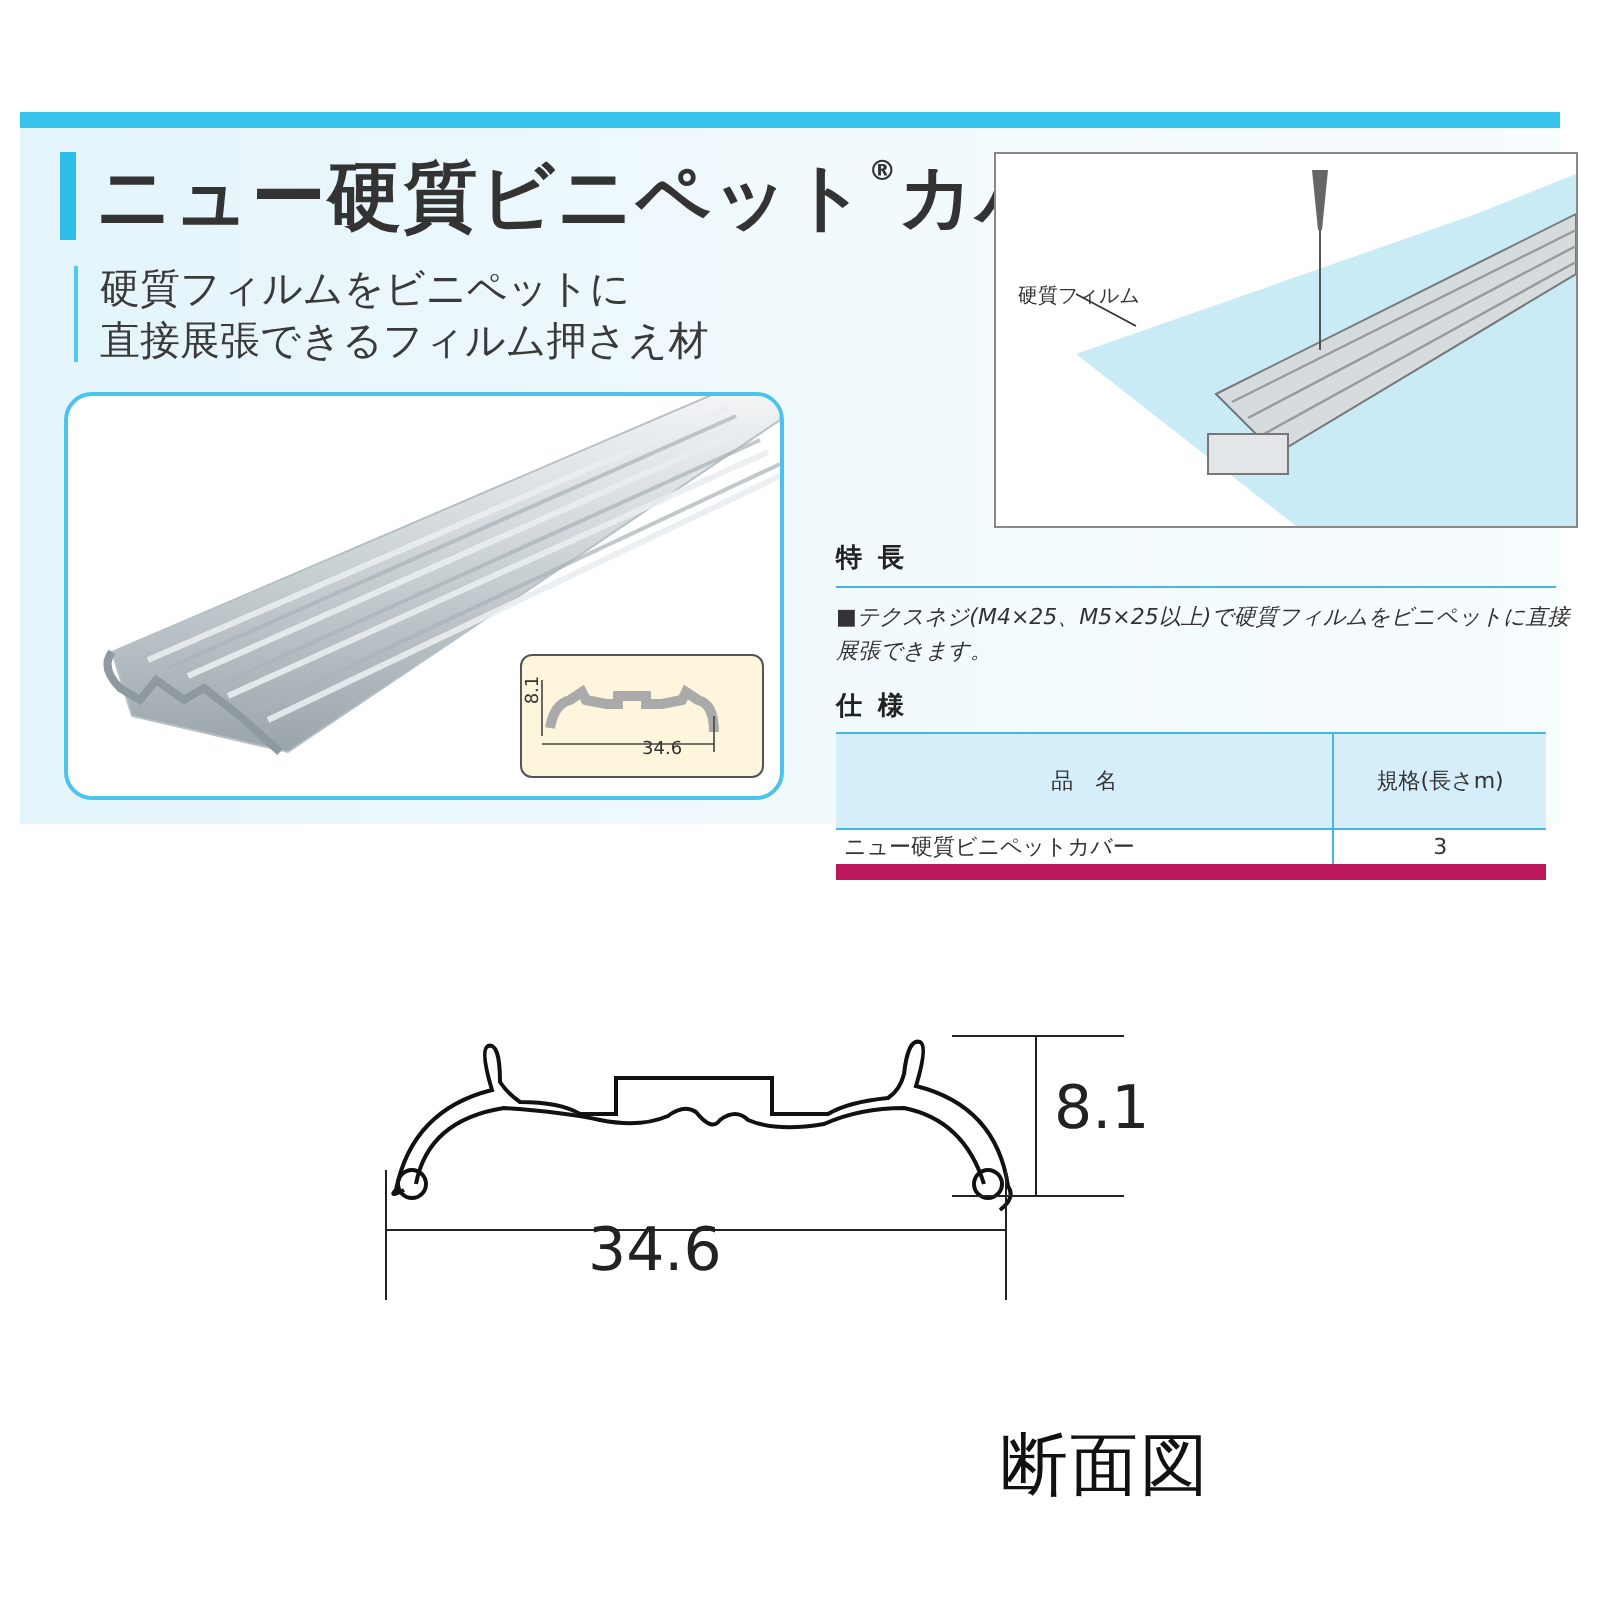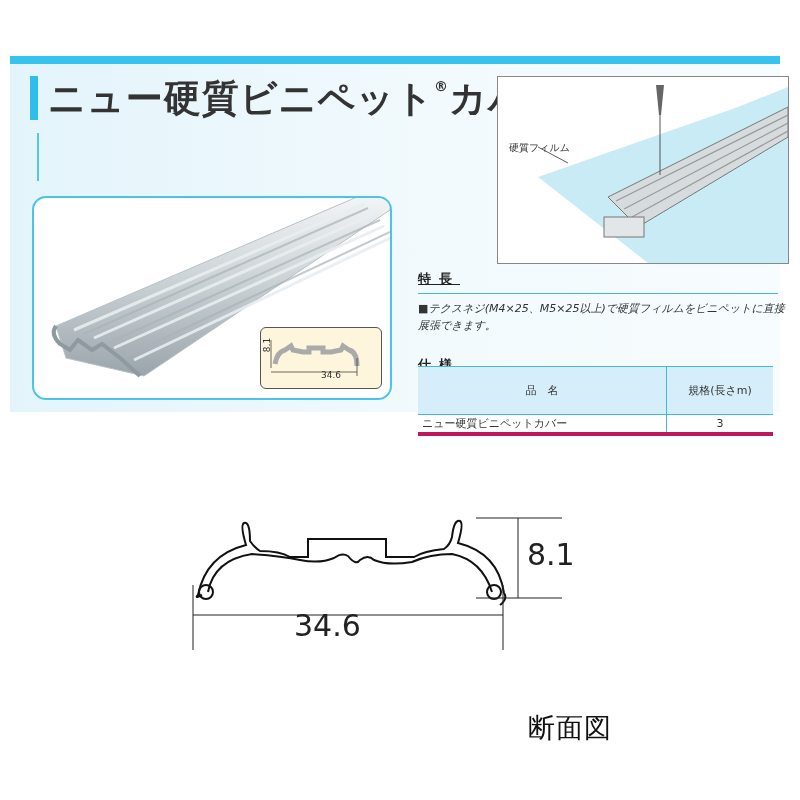--- a/index.html
+++ b/index.html
@@ -36,37 +36,39 @@
     position: absolute; left: 497px; top: 76px; width: 290px; height: 186px; background: #fff;
     border: 1px solid #888;
   }
   .illust-label { position: absolute; left: 509px; top: 141px; font-size: 10px; color: #333; }
 
   .sec-h { position: absolute; font-size: 13px; font-weight: bold; color: #222; letter-spacing: 8px; }
   .hr { position: absolute; height: 1px; background: #44b8e0; }
   .feature { position: absolute; left: 418px; top: 300px; font-size: 11px; line-height: 17px; color: #333; width: 370px; font-style: italic; }
   .spec-table { position: absolute; left: 418px; top: 366px; width: 355px; border-collapse: collapse; font-size: 11px; color: #333; }
   .spec-table th { background: #d6eef9; font-weight: normal; border-top: 1px solid #44b8e0; border-bottom: 1px solid #44b8e0; padding: 16px 0; height: 14px; }
-  .spec-table td { text-align: center; border-bottom: 4px solid #be185d; padding: 1px 0; height: 14px; }
+  .spec-table td { text-align: center; border-bottom: 8px solid #be185d; padding: 1px 0; height: 14px; }
   .spec-table td:first-child { text-align: left; padding-left: 4px; }
   .spec-table .sep { border-left: 1px solid #44b8e0; }
 
-  .section-caption { position: absolute; left: 528px; top: 710px; font-size: 27px; color: #111; letter-spacing: 1px; }
+  .section-caption { position: absolute; left: 500px; top: 710px; font-size: 34px; color: #111; letter-spacing: 1px; }
   .dim-w { position: absolute; left: 294px; top: 608px; font-size: 30px; color: #222; }
   .dim-h { position: absolute; left: 527px; top: 537px; font-size: 30px; color: #222; }
 </style>
 </head>
 <body>
 
 <div class="panel"></div>
 <div class="topbar"></div>
 <div class="title-bar"></div>
 <div class="title"><span>ニュー硬質ビニペット</span><sup>®</sup><span>カバー</span></div>
 <div class="sub-bar"></div>
 <div class="subtitle">
+  <div>硬質フィルムをビニペットに</div>
+  <div>直接展張できるフィルム押さえ材</div>
 </div>
 
 <div class="photo-box">
   <svg width="356" height="200" viewBox="0 0 356 200">
     <defs>
       <linearGradient id="al" x1="0" y1="0" x2="0" y2="1">
         <stop offset="0" stop-color="#f4f6f7"></stop>
           <stop offset="0.5" stop-color="#c9d0d4"></stop>
           <stop offset="1" stop-color="#9aa5ab"></stop>
       </linearGradient>
@@ -107,25 +109,25 @@
       <line x1="134" y1="140" x2="290" y2="54"></line>
     </g>
     <line x1="162" y1="18" x2="162" y2="98" stroke="#555" stroke-width="1"></line>
     <polygon points="158,8 166,8 163,38 161,38" fill="#666"></polygon>
     <rect x="106" y="140" width="40" height="20" fill="#e3e6e8" stroke="#777"></rect>
     <line x1="40" y1="70" x2="70" y2="86" stroke="#333" stroke-width="0.8"></line>
   </svg>
 </div>
 <div class="illust-label">硬質フィルム</div>
 
-<div class="sec-h" style="left:418px; top:270px;text-decoration:underline;">特長</div>
+<div class="sec-h" style="left:418px; top:270px;">特長</div>
 <div class="hr" style="left:418px; top:293px; width:360px;"></div>
 <div class="feature">■テクスネジ(M4×25、M5×25以上)で硬質フィルムをビニペットに直接展張できます。</div>
 
-<div class="sec-h" style="left:418px; top:344px;margin-top:12px;">仕様</div>
+<div class="sec-h" style="left:418px; top:344px;">仕様</div>
 <table class="spec-table">
   <thead>
     <tr>
       <th>品　名</th>
       <th class="sep">規格(長さm)</th>
     </tr>
   </thead>
   <tbody>
     <tr>
       <td>ニュー硬質ビニペットカバー</td>

